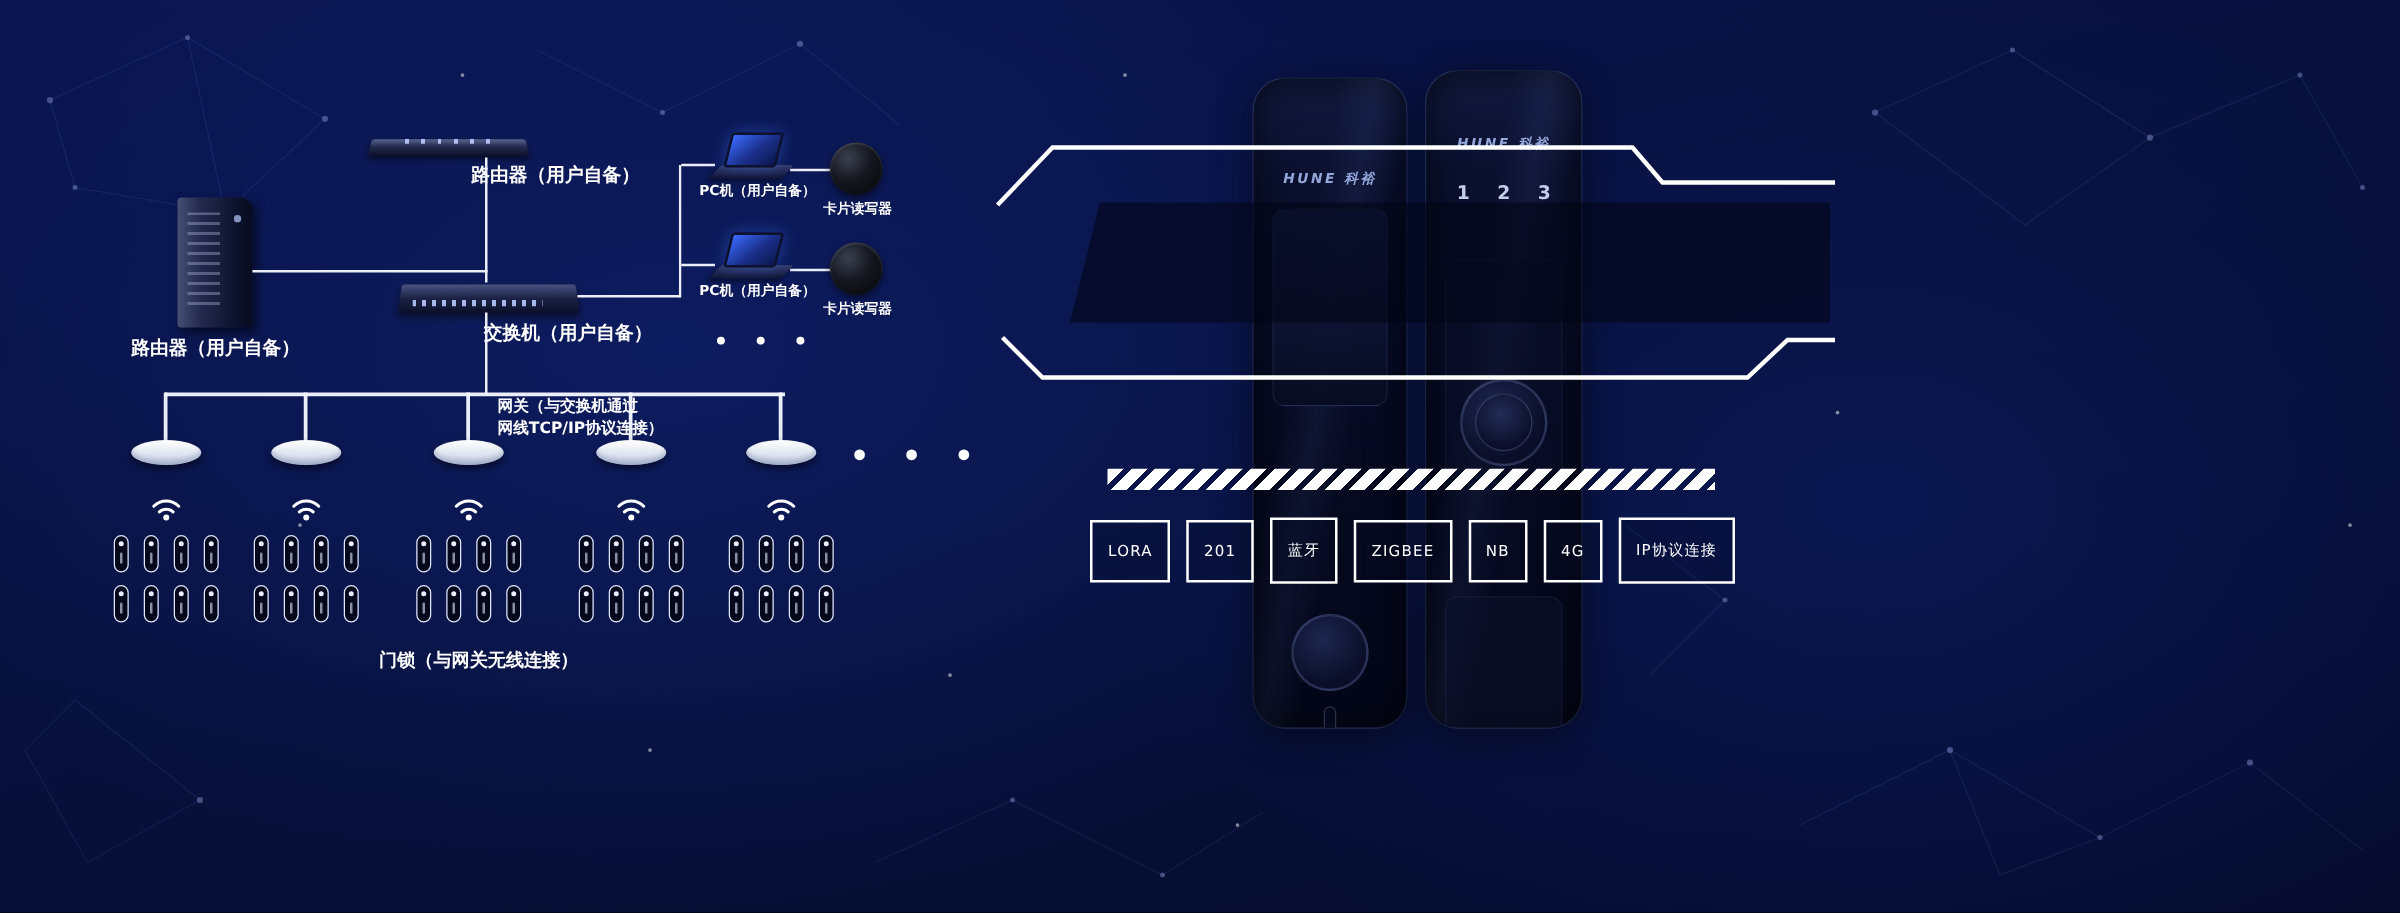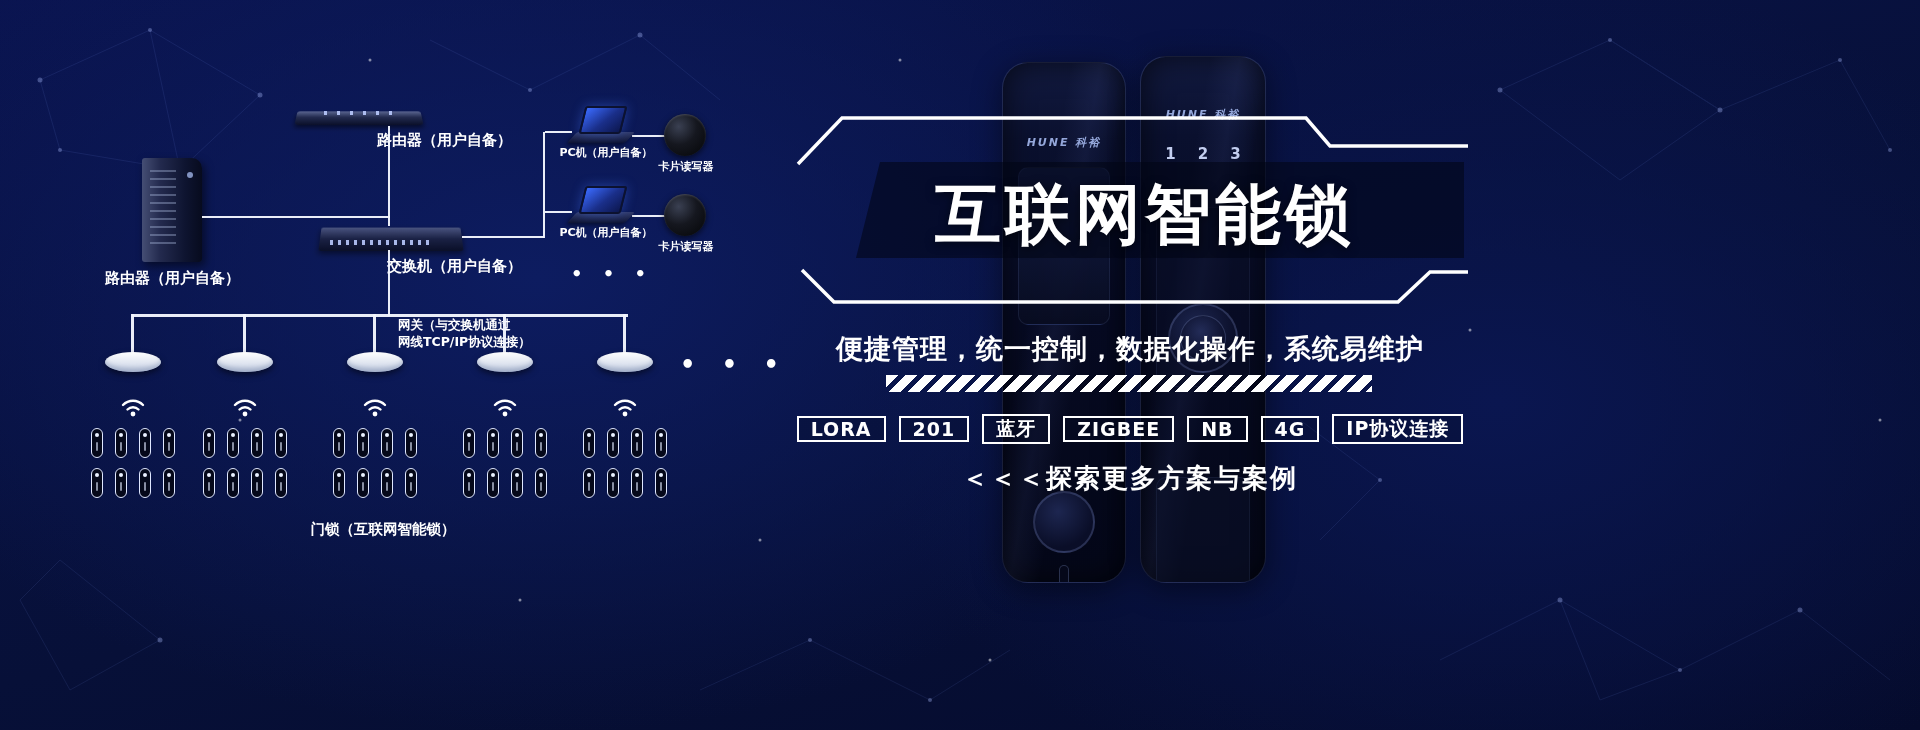--- a/index.html
+++ b/index.html
@@ -66,21 +66,21 @@
   .slot{position:absolute;left:50%;transform:translateX(-50%);top:502px;width:10px;height:22px;border-radius:5px;
     border:1px solid rgba(150,170,230,.25);background:#05081a}
   .panel3{position:absolute;left:15px;right:15px;top:420px;height:120px;border-radius:10px;background:rgba(12,18,44,.5);border:1px solid rgba(120,140,200,.1)}
 
   #hud{position:absolute;left:778px;top:98px}
   #main-title{left:860px;top:172px;width:570px;font-size:66px;letter-spacing:4px;color:#fff;text-shadow:0 2px 10px rgba(0,0,0,.55)}
   #subtitle{left:805px;top:331px;width:650px;font-size:27px;font-weight:600;letter-spacing:1px}
   #stripes{position:absolute;left:886px;top:375px;width:486px;height:17px;
     background:repeating-linear-gradient(135deg,#fff 0 9px,transparent 9px 13.5px)}
   #badges{position:absolute;left:810px;top:414px;width:640px;display:flex;justify-content:center;align-items:center;gap:13px}
-  .badge{display:inline-block;border:2px solid #fff;color:#fff;font-weight:bold;font-size:19px;padding:0 12px;
+  .badge{display:inline-block;border:2px solid #fff;color:#fff;font-weight:normal;font-size:12px;padding:16px 12px;
     background:rgba(8,14,40,.3);letter-spacing:1px;white-space:nowrap}
   #explore{left:810px;top:462px;width:640px;font-size:26px;letter-spacing:2px;cursor:pointer}
 </style>
 </head>
 <body>
 
 <div id="stage">
 
   <svg id="mesh" width="1920" height="730" style="position:absolute;left:0;top:0">
     <g stroke="#7f9dff" stroke-width="1" opacity="0.10" fill="none">
@@ -248,21 +248,21 @@
       <div class="lock-ico" style="left: 631px; top: 428px;"></div>
       <div class="lock-ico" style="left: 655px; top: 428px;"></div>
       <div class="lock-ico" style="left: 583px; top: 468px;"></div>
       <div class="lock-ico" style="left: 607px; top: 468px;"></div>
       <div class="lock-ico" style="left: 631px; top: 468px;"></div>
       <div class="lock-ico" style="left: 655px; top: 468px;"></div>
     </div>
 
   <div class="lbl" style="left:680px;top:350px;width:110px;font-size:24px;letter-spacing:9px;text-align:left">• • •</div>
 
-  <div class="lbl" style="left:288px;top:520px;width:190px;font-size:14.5px">门锁（互联网智能锁）</div>
+  <div class="lbl" style="left:288px;top:520px;width:190px;font-size:14.5px">门锁（与网关无线连接）</div>
 
   <div id="lockA" class="lockbody">
     <div class="sheen"></div>
     <div class="brand">HUNE 科裕</div>
     <div class="lscreen"></div>
     <div class="ring"></div>
     <div class="slot"></div>
   </div>
   <div id="lockB" class="lockbody">
     <div class="sheen"></div>
@@ -276,31 +276,28 @@
     <div class="ring"></div>
     <div class="ring2"></div>
     <div class="panel3"></div>
   </div>
 
   <svg id="hud" width="700" height="215">
     <polygon points="102,64 686,64 686,160 78,160" fill="rgba(2,6,20,0.58)"></polygon>
     <polyline points="20,66 64,20 528,20 552,48 690,48" fill="none" stroke="#ffffff" stroke-width="3.5"></polyline>
     <polyline points="24,172 56,204 620,204 652,174 690,174" fill="none" stroke="#ffffff" stroke-width="3.5"></polyline>
   </svg>
-  <div class="lbl" id="main-title">互联网智能锁</div>
-
-  <div class="lbl" id="subtitle">便捷管理，统一控制，数据化操作，系统易维护</div>
+
 
   <div id="stripes"></div>
 
   <div id="badges">
       <span class="badge">LORA</span>
       <span class="badge">201</span>
       <span class="badge">蓝牙</span>
       <span class="badge">ZIGBEE</span>
       <span class="badge">NB</span>
       <span class="badge">4G</span>
       <span class="badge">IP协议连接</span>
     </div>
 
-  <div class="lbl" id="explore">＜＜＜探索更多方案与案例</div>
 
 </div>
 
 </body></html>

